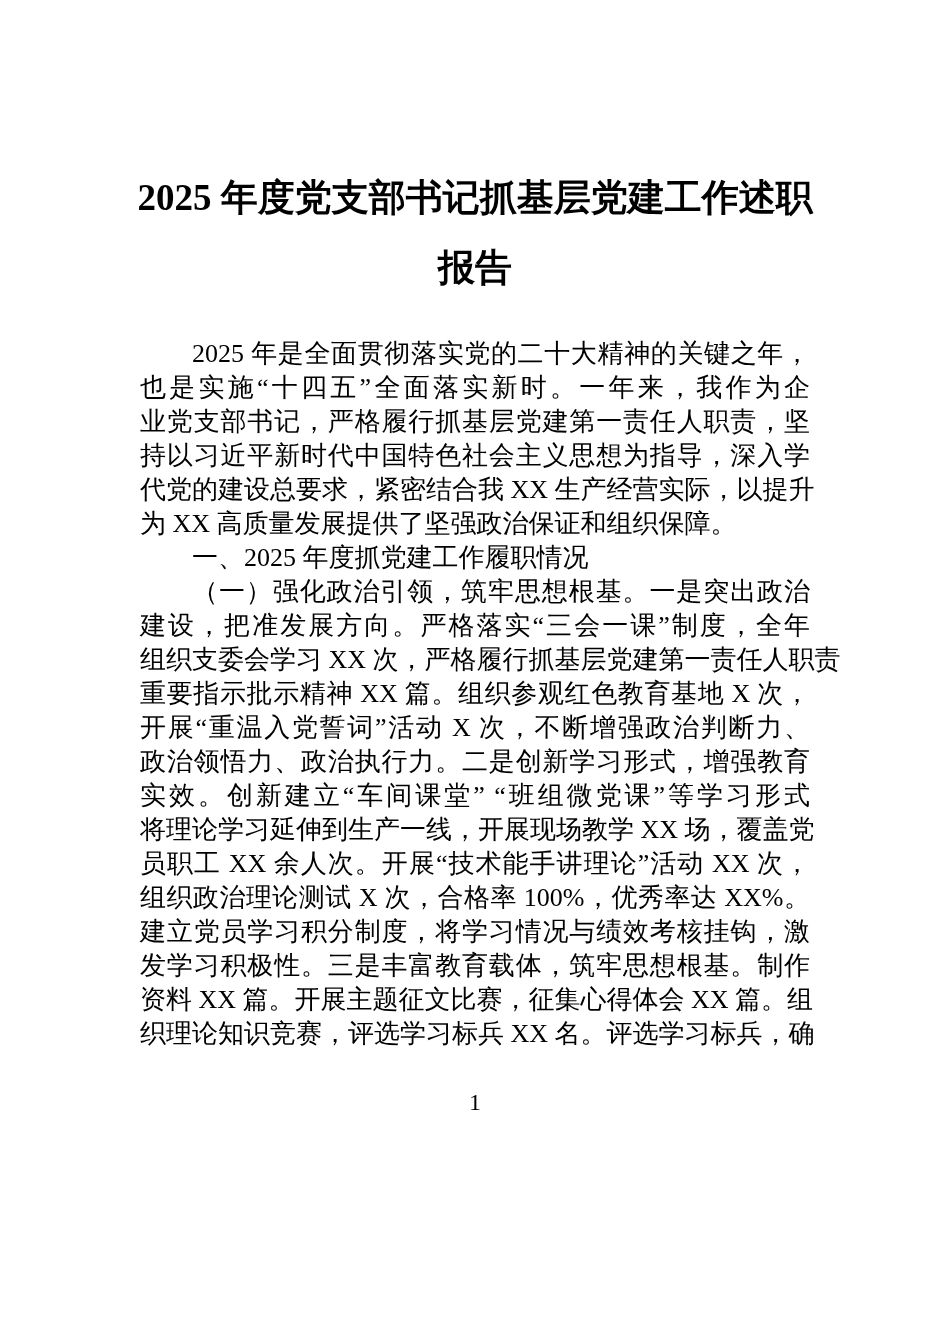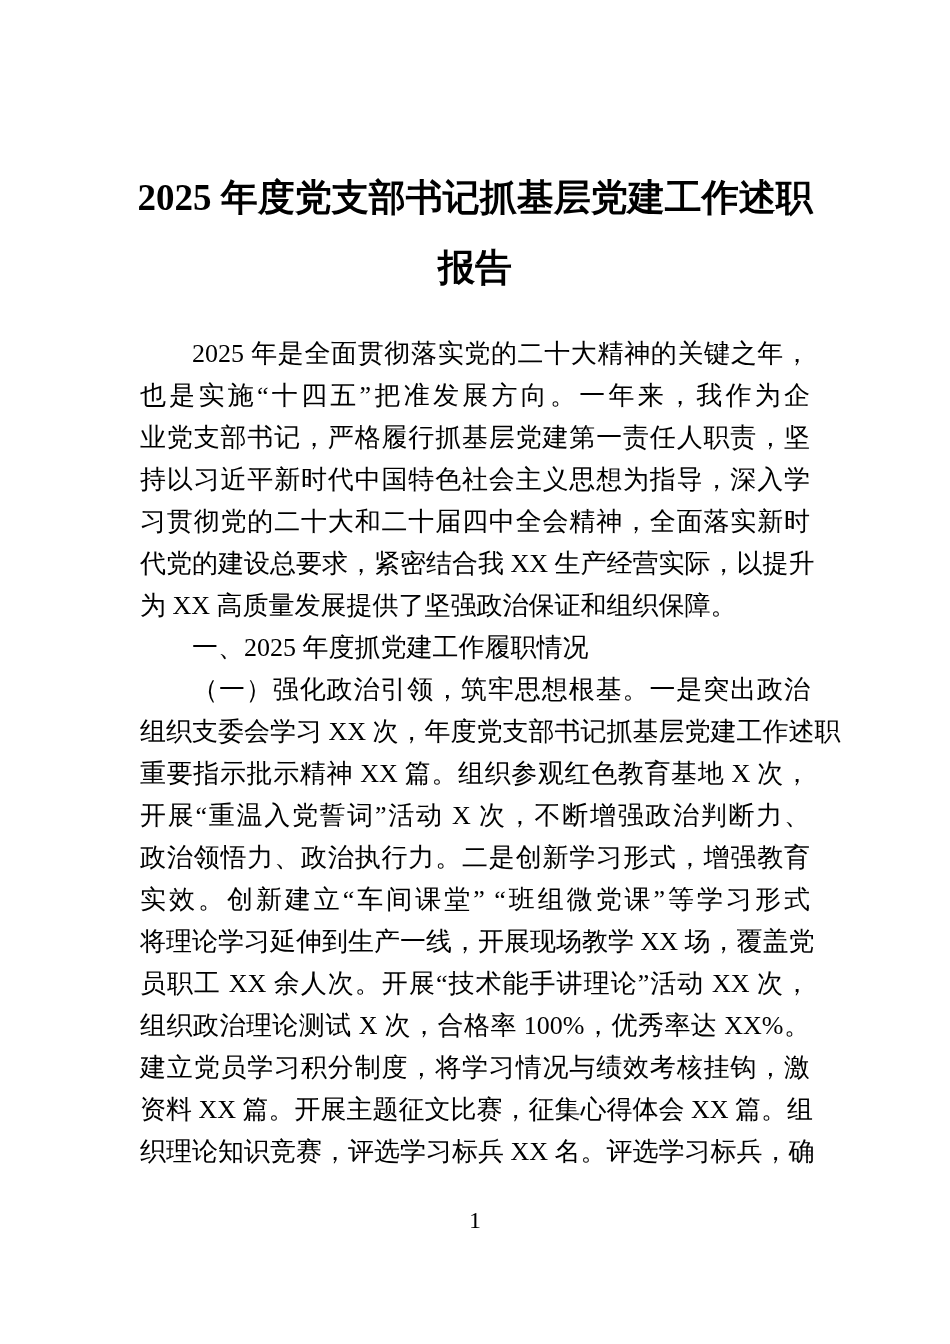--- a/index.html
+++ b/index.html
@@ -29,21 +29,20 @@
   .body-text {
     width: 670px;
     margin: 34px auto 0 auto;
   }
   .line {
     font-size: 26px;
     line-height: 34px;
     white-space: nowrap;
     text-align: justify;
     text-align-last: justify;
-    margin-top: 8px;
     -moz-text-align-last: justify;
   }
   .line.indent {
     text-indent: 52px;
   }
   .line.end {
     text-align-last: left;
     -moz-text-align-last: left;
   }
   .page-number {
@@ -58,36 +57,37 @@
 
 <div class="page">
 
   <h1 class="doc-title">
     <span class="title-line">2025 年度党支部书记抓基层党建工作述职</span>
     <span class="title-line">报告</span>
   </h1>
 
   <div class="body-text">
     <div class="line indent">2025 年是全面贯彻落实党的二十大精神的关键之年，</div>
-    <div class="line">也是实施“十四五”把准发展方向。一年来，我作为企</div>
+    <div class="line">也是实施“十四五”全面落实新时。一年来，我作为企</div>
     <div class="line">业党支部书记，严格履行抓基层党建第一责任人职责，坚</div>
     <div class="line">持以习近平新时代中国特色社会主义思想为指导，深入学</div>
-    <div class="line">习贯彻党的二十大和二十届四中全会精神，全面落实新时</div>
     <div class="line">代党的建设总要求，紧密结合我 XX 生产经营实际，以提升</div>
     <div class="line end">为 XX 高质量发展提供了坚强政治保证和组织保障。</div>
     <div class="line indent end">一、2025 年度抓党建工作履职情况</div>
     <div class="line indent">（一）强化政治引领，筑牢思想根基。一是突出政治</div>
-    <div class="line">组织支委会学习 XX 次，年度党支部书记抓基层党建工作述职</div>
+    <div class="line">建设，把准发展方向。严格落实“三会一课”制度，全年</div>
+    <div class="line">组织支委会学习 XX 次，严格履行抓基层党建第一责任人职责</div>
     <div class="line">重要指示批示精神 XX 篇。组织参观红色教育基地 X 次，</div>
     <div class="line">开展“重温入党誓词”活动 X 次，不断增强政治判断力、</div>
     <div class="line">政治领悟力、政治执行力。二是创新学习形式，增强教育</div>
     <div class="line">实效。创新建立“车间课堂” “班组微党课”等学习形式</div>
     <div class="line">将理论学习延伸到生产一线，开展现场教学 XX 场，覆盖党</div>
     <div class="line">员职工 XX 余人次。开展“技术能手讲理论”活动 XX 次，</div>
     <div class="line">组织政治理论测试 X 次，合格率 100%，优秀率达 XX%。</div>
     <div class="line">建立党员学习积分制度，将学习情况与绩效考核挂钩，激</div>
+    <div class="line">发学习积极性。三是丰富教育载体，筑牢思想根基。制作</div>
     <div class="line">资料 XX 篇。开展主题征文比赛，征集心得体会 XX 篇。组</div>
     <div class="line">织理论知识竞赛，评选学习标兵 XX 名。评选学习标兵，确</div>
   </div>
 
   <div class="page-number">1</div>
 
 </div>
 
 </body></html>

